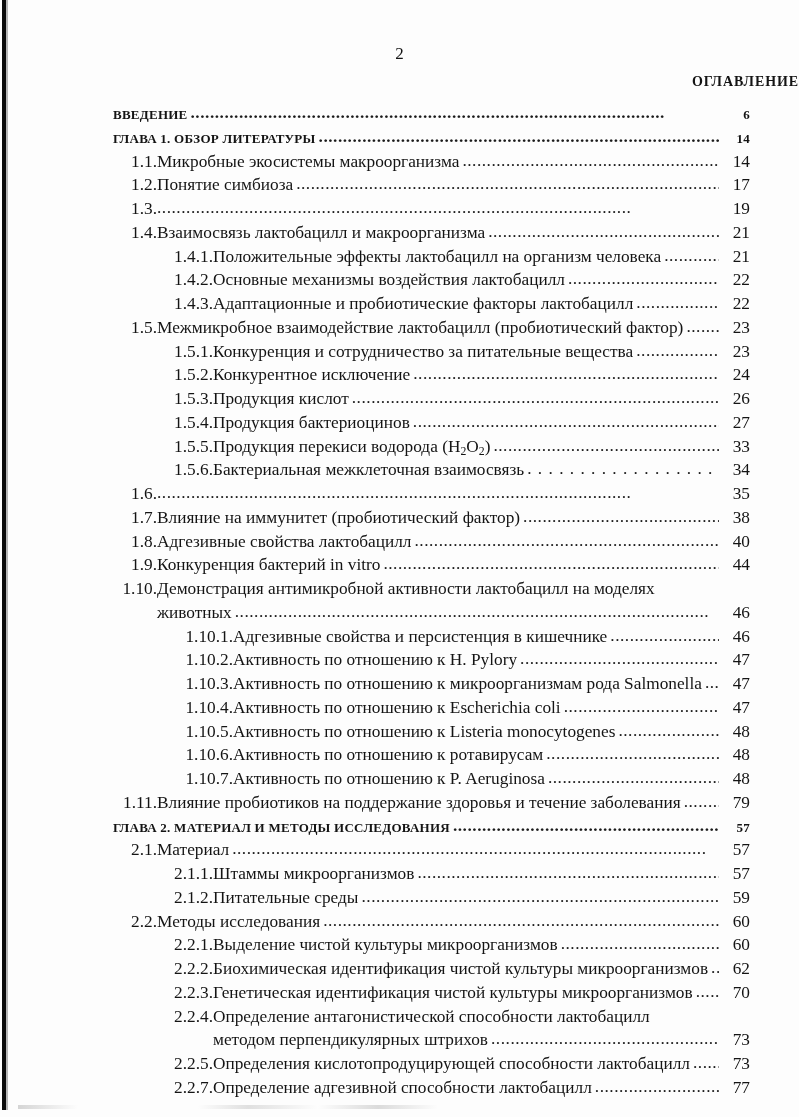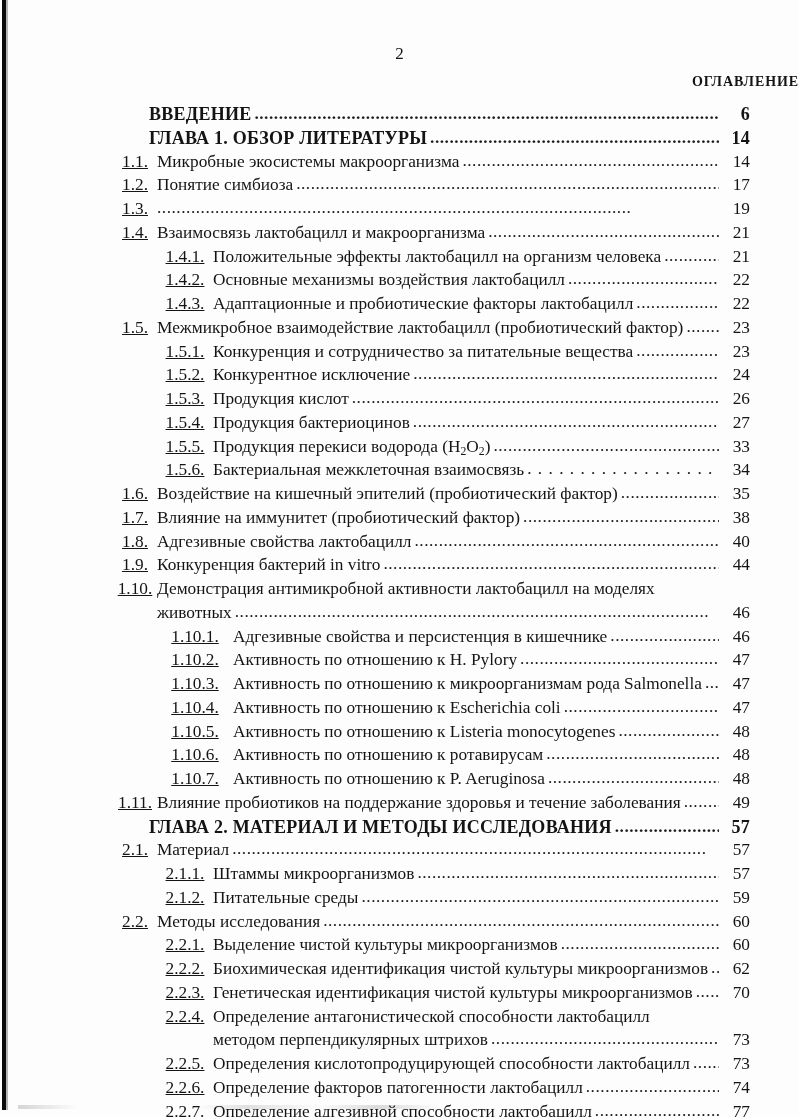--- a/index.html
+++ b/index.html
@@ -80,22 +80,21 @@
     display: flex;
     align-items: baseline;
     height: 23.75px;
     font-size: 17.3px;
     white-space: nowrap;
     overflow: hidden;
   }
 
   .num {
     flex: 0 0 auto;
-    text-align: center;
-    text-decoration: underline;
+    text-align: right;
   }
   .label {
     flex: 0 0 auto;
     padding-right: 3px;
   }
   .leader {
     flex: 1 1 auto;
     overflow: hidden;
     white-space: nowrap;
     font-size: 17.3px;
@@ -114,23 +113,22 @@
     flex: 0 0 auto;
     width: 30px;
     text-align: right;
     padding-left: 1px;
   }
   .no-leader .leader::after { content: ""; }
 
   
   .lvl-top {           
     font-weight: bold;
-    font-size: 18px;
+    font-size: 13px;
     letter-spacing: 0.25px;
-    margin-left: 36px;
   }
   .lvl-top .page-no { font-weight: bold; }
 
   .lvl-1 .num  { width: 44px; }       
   .lvl-1       { padding-left: 0px; }
 
   .lvl-1w .num { width: 44px; }       
   .lvl-1w      { padding-left: 0px; }
 
   .lvl-2       { padding-left: 44px; }
@@ -250,21 +248,20 @@
         <span class="page-no">33</span>
       </div>
       <div class="toc-line lvl-2">
         <span class="num">1.5.6.</span>
         <span class="label">Бактериальная межклеточная взаимосвязь</span>
         <span class="leader wide"></span>
         <span class="page-no">34</span>
       </div>
       <div class="toc-line lvl-1">
         <span class="num">1.6.</span>
-        <span class="label">Воздействие на кишечный эпителий (пробиотический фактор)</span>
         <span class="leader"></span>
         <span class="page-no">35</span>
       </div>
       <div class="toc-line lvl-1">
         <span class="num">1.7.</span>
         <span class="label">Влияние на иммунитет (пробиотический фактор)</span>
         <span class="leader"></span>
         <span class="page-no">38</span>
       </div>
       <div class="toc-line lvl-1">
@@ -330,21 +327,21 @@
       <div class="toc-line lvl-3">
         <span class="num">1.10.7.</span>
         <span class="label">Активность по отношению к P. Aeruginosa</span>
         <span class="leader"></span>
         <span class="page-no">48</span>
       </div>
       <div class="toc-line lvl-1w">
         <span class="num">1.11.</span>
         <span class="label">Влияние пробиотиков на поддержание здоровья и течение заболевания</span>
         <span class="leader"></span>
-        <span class="page-no">49</span>
+        <span class="page-no">79</span>
       </div>
       <div class="toc-line lvl-top">
         <span class="num"></span>
         <span class="label">ГЛАВА 2. МАТЕРИАЛ И МЕТОДЫ ИССЛЕДОВАНИЯ</span>
         <span class="leader"></span>
         <span class="page-no">57</span>
       </div>
       <div class="toc-line lvl-1">
         <span class="num">2.1.</span>
         <span class="label">Материал</span>
@@ -399,26 +396,20 @@
         <span class="leader"></span>
         <span class="page-no">73</span>
       </div>
       <div class="toc-line lvl-2">
         <span class="num">2.2.5.</span>
         <span class="label">Определения кислотопродуцирующей способности лактобацилл</span>
         <span class="leader"></span>
         <span class="page-no">73</span>
       </div>
       <div class="toc-line lvl-2">
-        <span class="num">2.2.6.</span>
-        <span class="label">Определение факторов патогенности лактобацилл</span>
-        <span class="leader"></span>
-        <span class="page-no">74</span>
-      </div>
-      <div class="toc-line lvl-2">
         <span class="num">2.2.7.</span>
         <span class="label">Определение адгезивной способности лактобацилл</span>
         <span class="leader"></span>
         <span class="page-no">77</span>
       </div>
     </div>
 
 </div>
 
 </body></html>

